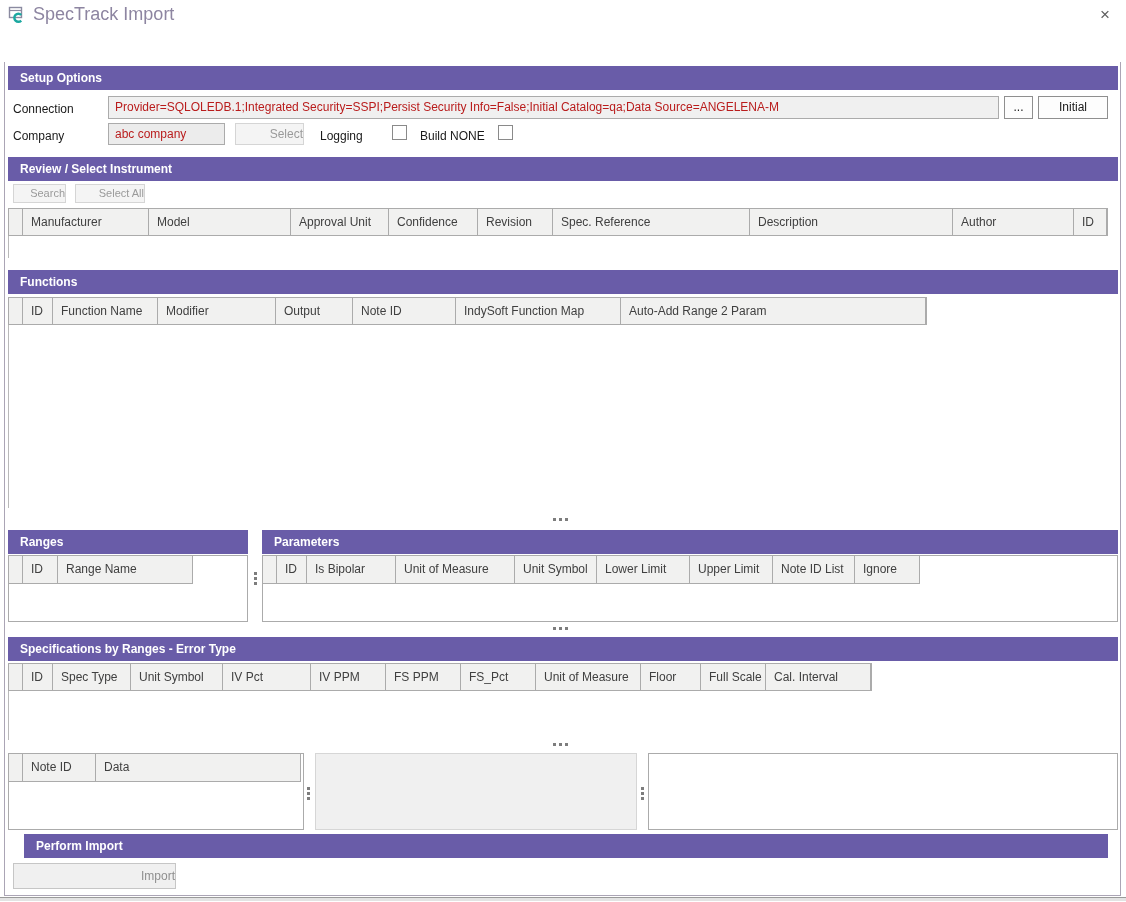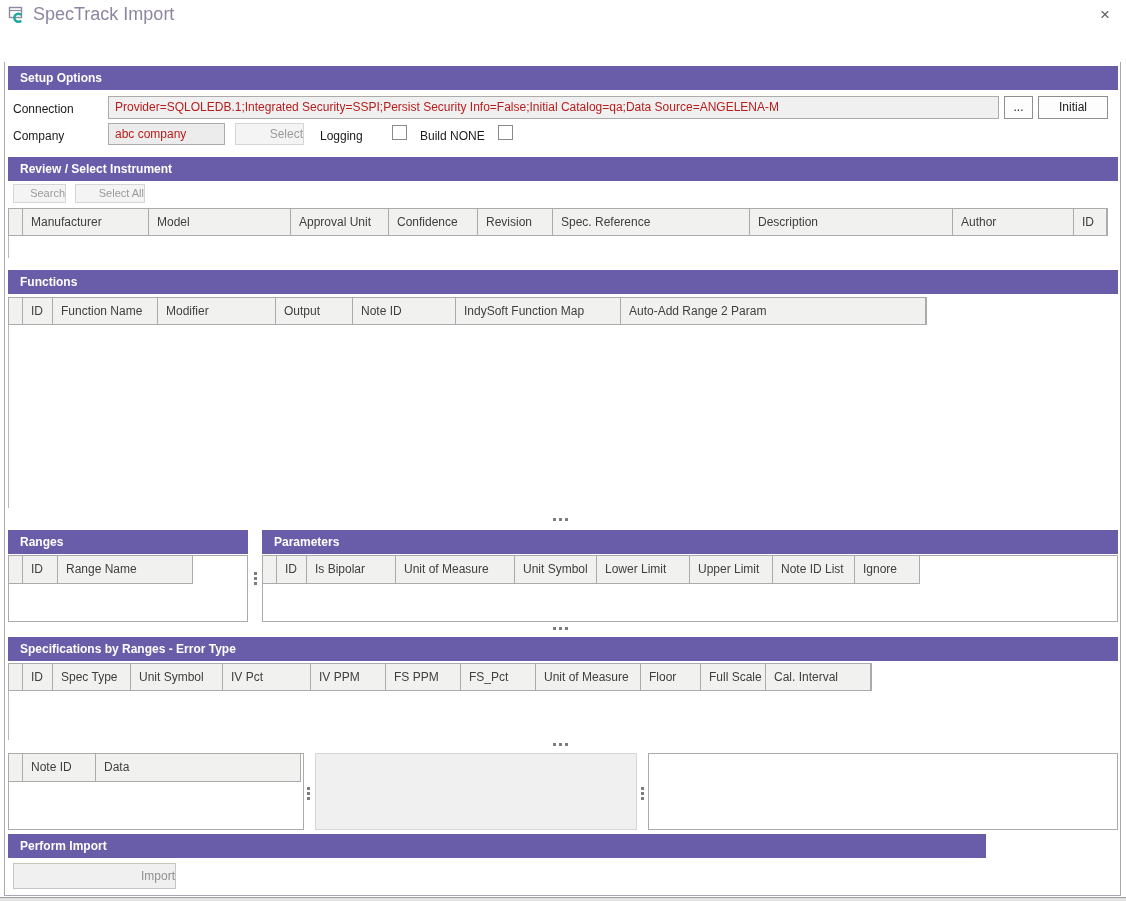--- a/index.html
+++ b/index.html
@@ -219,14 +219,14 @@
 <div class="abs gray-panel" style="left:315px;top:753px;width:322px;height:77px;"></div>
 
 <div class="abs vdots" style="left:641px;top:787px;">
   <div class="dot"></div>
     <div class="dot"></div>
     <div class="dot"></div>
 </div>
 
 <div class="abs white-panel" style="left:648px;top:753px;width:470px;height:77px;"></div>
 
-<div class="abs bar" style="left:8px;top:834px;width:978px;">Perform Import</div>
+<div class="abs bar" style="left:24px;top:834px;width:1084px;">Perform Import</div>
 <div class="abs btn-dis" style="left:13px;top:863px;width:163px;height:26px;line-height:24px;font-size:12px;color:#8f8f8f;background:#f0f0f0;border:1px solid #c6c6c6;">Import</div>
 
 </body></html>

